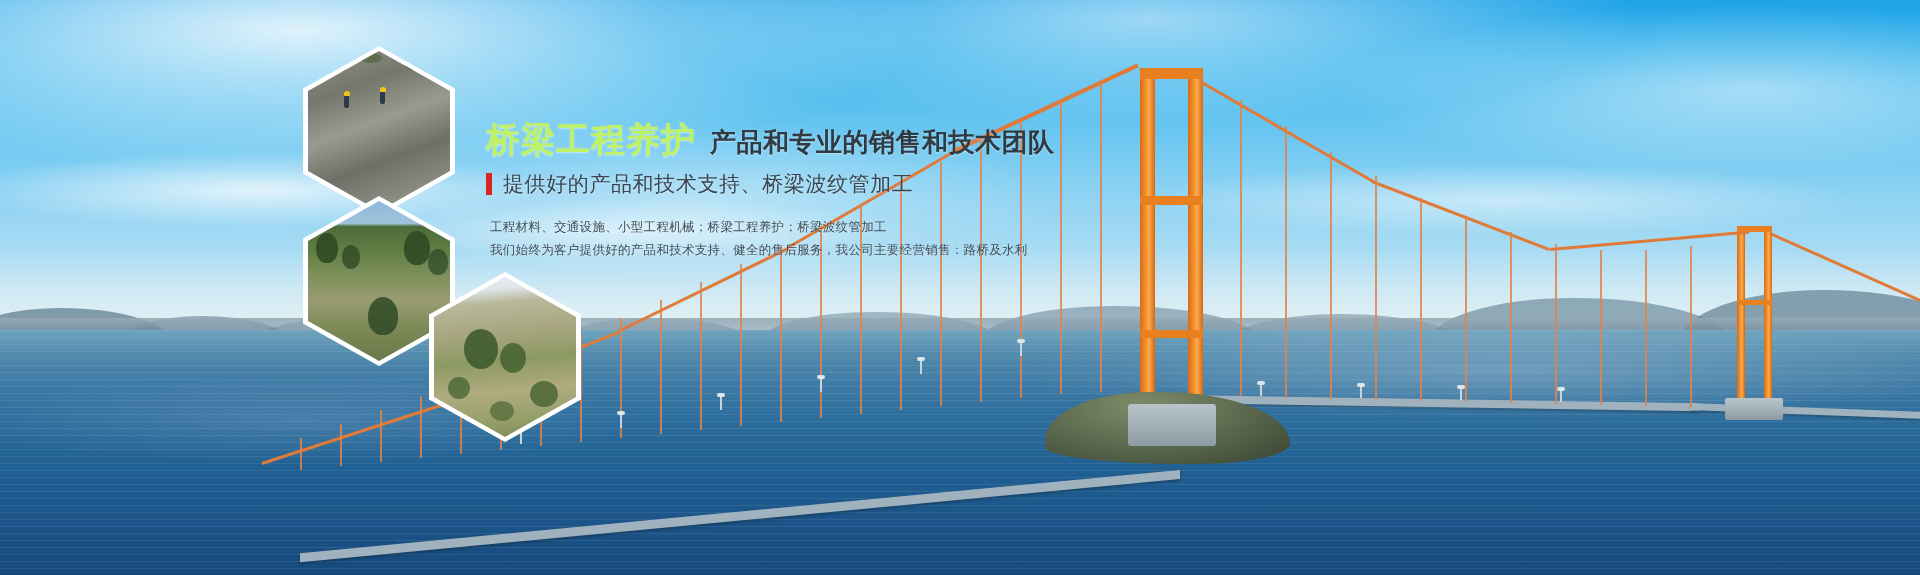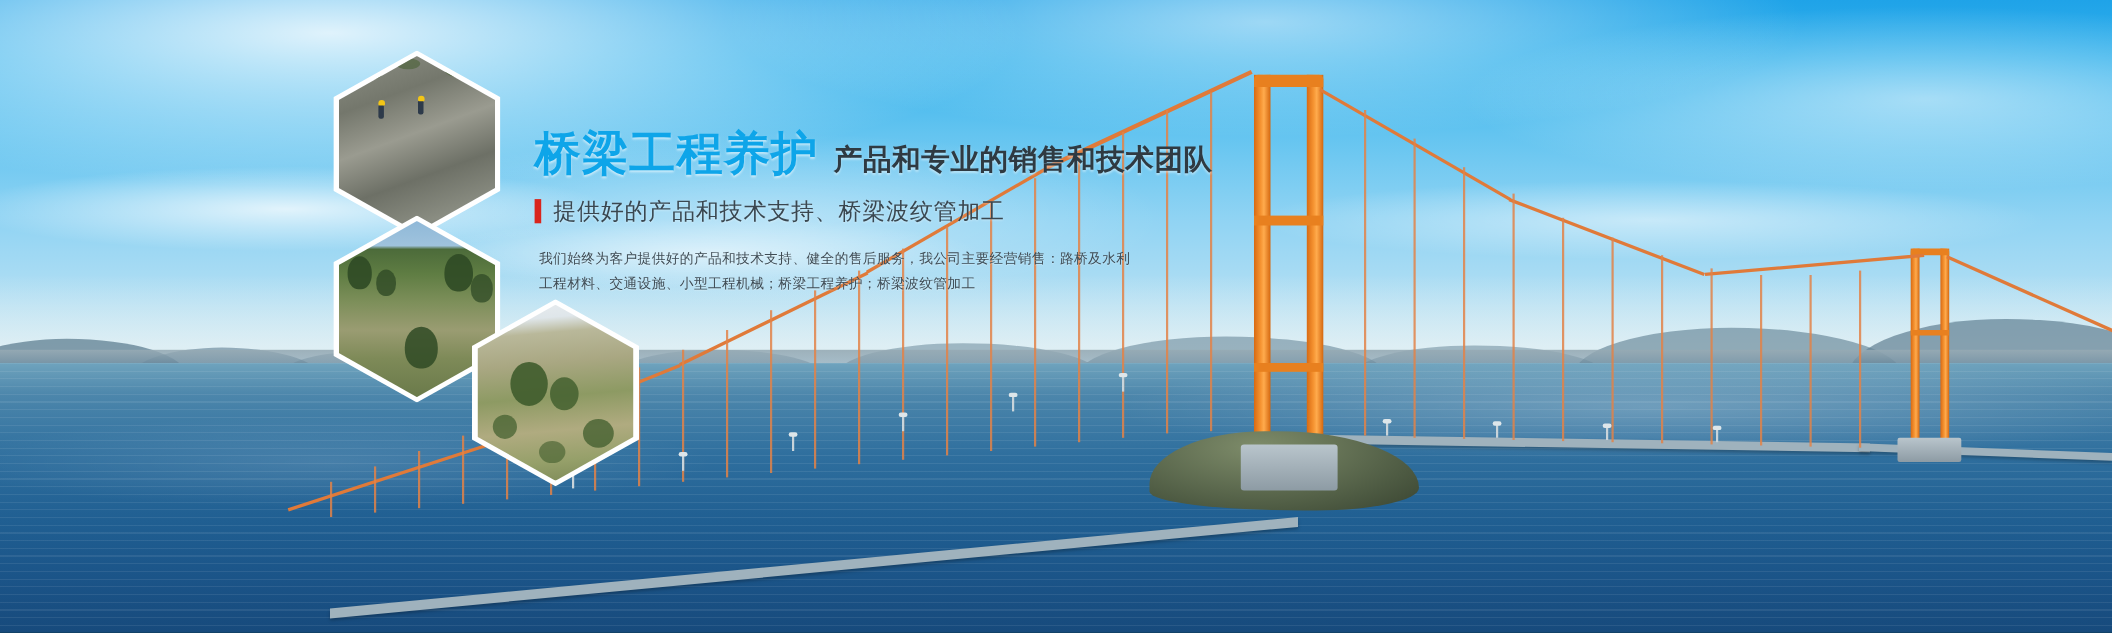--- a/index.html
+++ b/index.html
@@ -111,23 +111,22 @@
       linear-gradient(68deg, rgba(255,255,255,.12) 0 1.5px, rgba(0,0,0,0) 1.5px 9px),
       linear-gradient(175deg,#e8ecef 0%,#dfe6ea 10%, #b9b89a 18%, #a9a782 34%, #8d9a63 52%, #b0ab80 70%, #96a06a 86%, #7d8a57 100%);
   }
   .ph3 .shrub { position:absolute; background:#3f5c2c; border-radius:50%; opacity:.9; }
 
   
   .textblock { position:absolute; left:486px; top:122px; width:560px; }
 
   .headline { white-space:nowrap; line-height:1; margin-bottom:4px; }
   .headline .hl-main {
-    font-size:42px; font-weight:bold; color:#0ea5e9; letter-spacing:1px;
+    font-size:34px; font-weight:bold; color:#bef264; letter-spacing:1px;
     text-shadow:0 1px 2px rgba(255,255,255,.55);
-    font-family:Liberation Mono, monospace;
   }
   .headline .hl-sub {
     font-size:26px; font-weight:bold; color:#2f3a42; letter-spacing:.5px;
     margin-left:14px; text-shadow:0 1px 2px rgba(255,255,255,.45);
   }
 
   .subline { display:flex; align-items:center; margin-top:14px; }
   .redbar { width:6px; height:22px; background:#d9251d; margin-right:11px; flex:0 0 auto; }
   .subline-text {
     font-size:21px; color:#3a4750; letter-spacing:.6px; white-space:nowrap;
@@ -294,19 +293,19 @@
     <div class="headline">
       <span class="hl-main">桥梁工程养护</span><span class="hl-sub">产品和专业的销售和技术团队</span>
     </div>
 
     <div class="subline">
       <span class="redbar"></span>
       <span class="subline-text">提供好的产品和技术支持、桥梁波纹管加工</span>
     </div>
 
     <div class="bodytext">
+      <p>工程材料、交通设施、小型工程机械；桥梁工程养护；桥梁波纹管加工</p>
       <p>我们始终为客户提供好的产品和技术支持、健全的售后服务，我公司主要经营销售：路桥及水利</p>
-      <p>工程材料、交通设施、小型工程机械；桥梁工程养护；桥梁波纹管加工</p>
     </div>
 
   </div>
 
 </div>
 
 </body></html>

